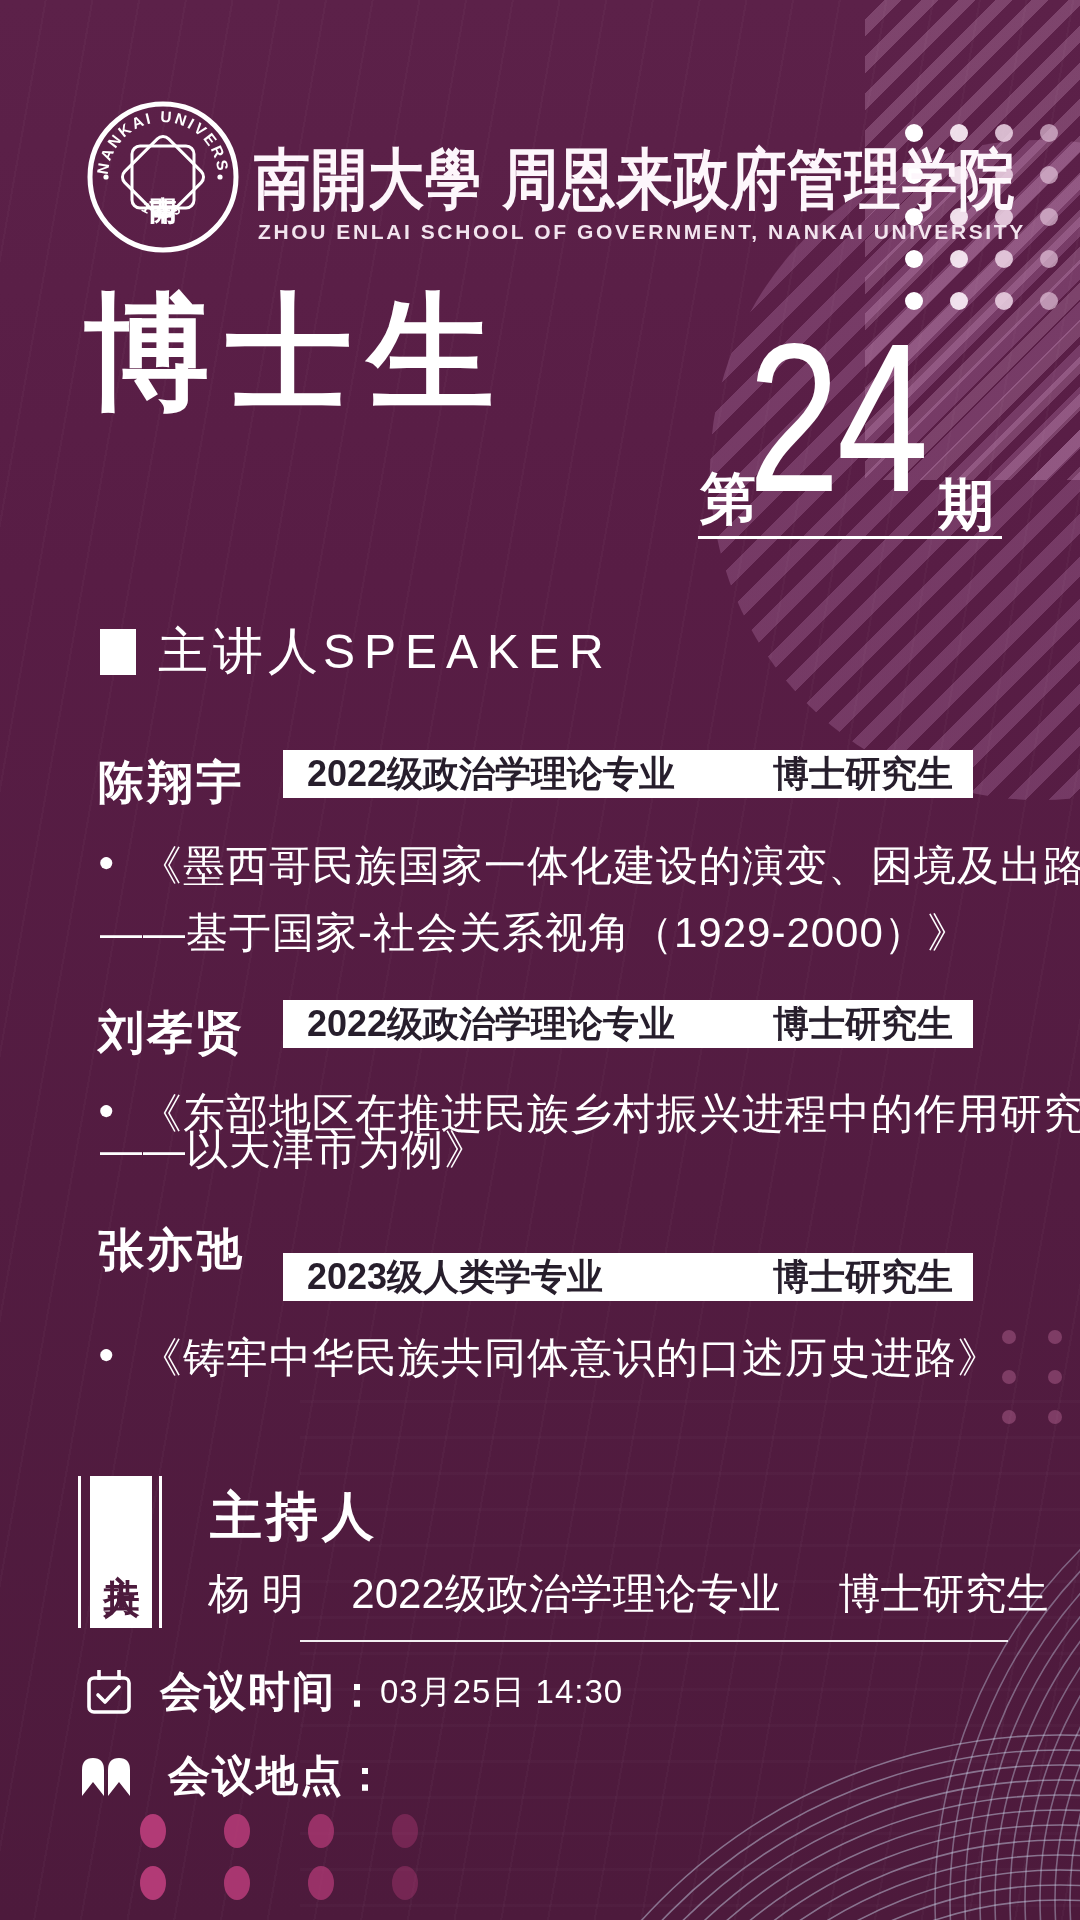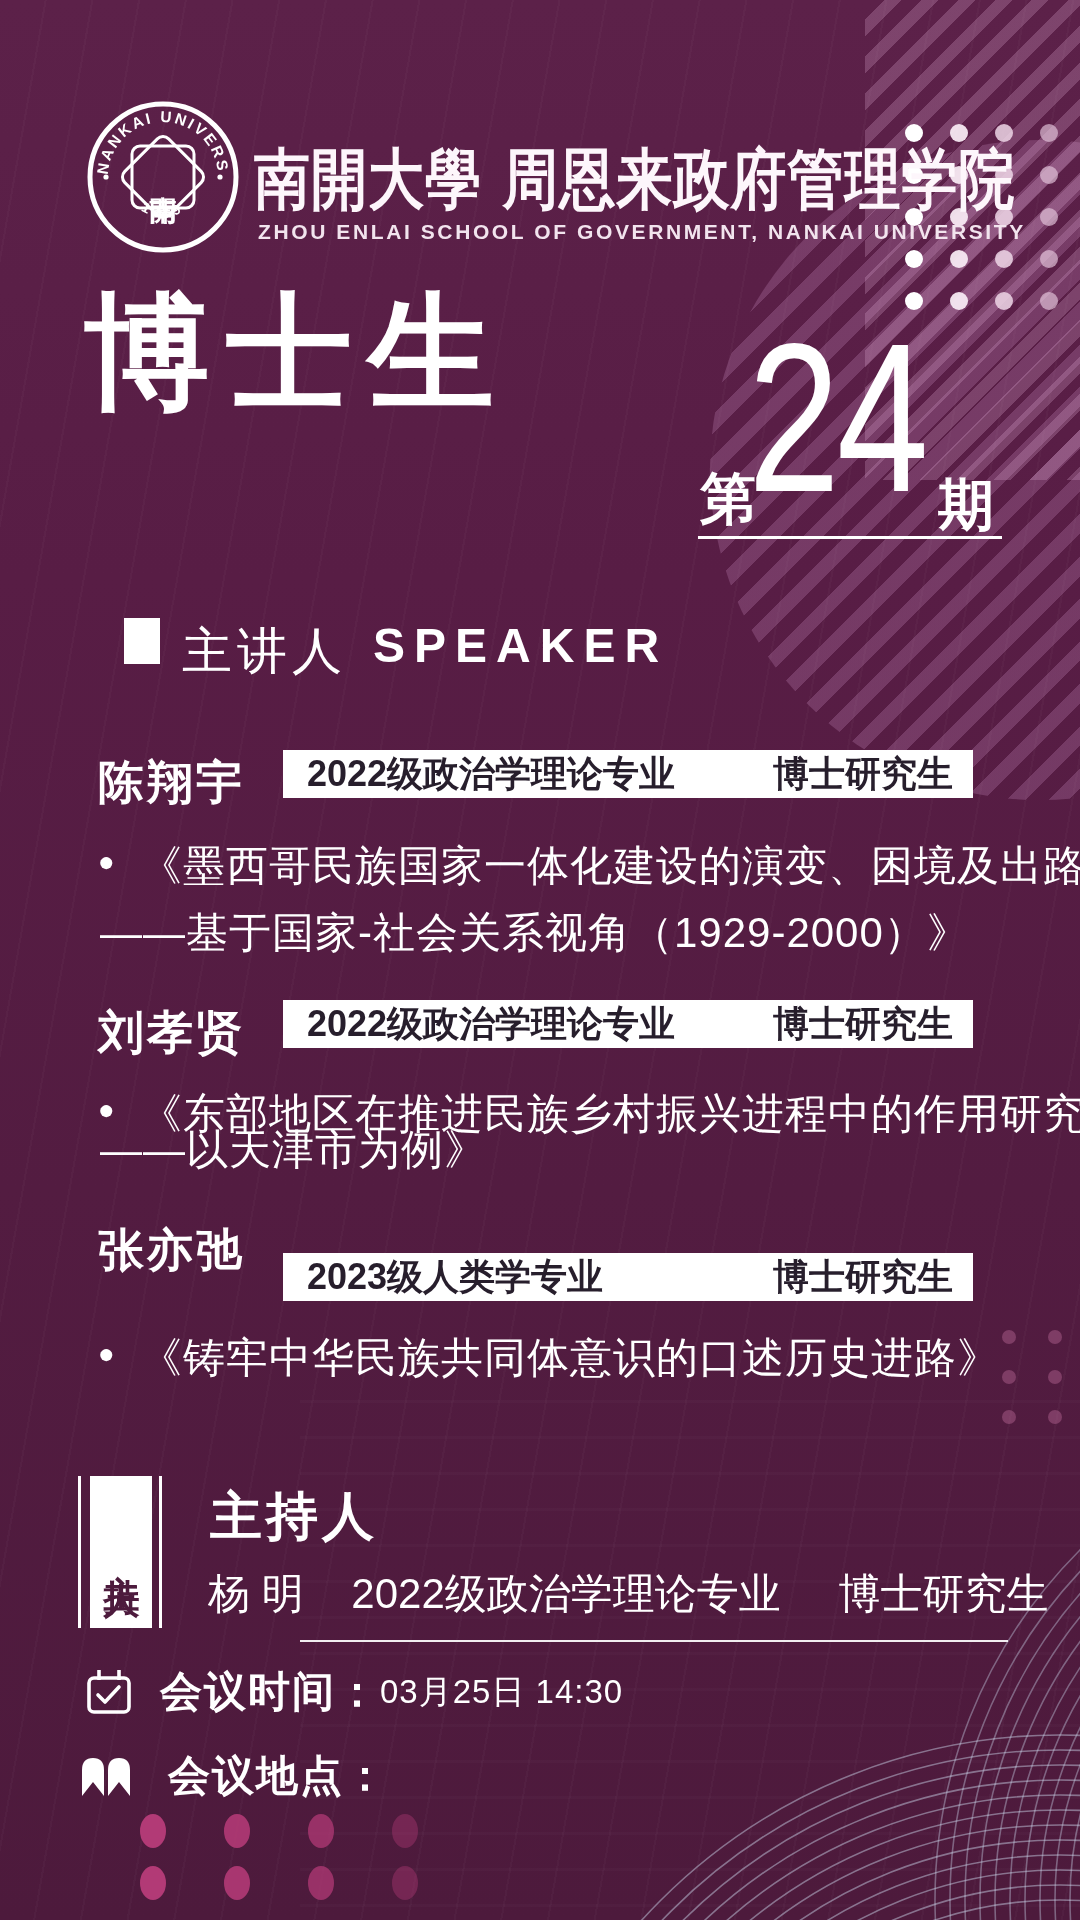--- a/index.html
+++ b/index.html
@@ -43,24 +43,24 @@
   .title-line1{position:absolute;left:84px;top:290px;z-index:10;font-size:126px;font-weight:900;
     letter-spacing:16px;line-height:1;white-space:nowrap;}
   .title-line2{position:absolute;left:84px;top:434px;z-index:10;font-size:126px;font-weight:900;
     letter-spacing:16px;line-height:1;white-space:nowrap;}
   .issue-prefix{position:absolute;left:700px;top:462px;z-index:10;font-size:56px;font-weight:800;}
   .issue-number{position:absolute;left:748px;top:312px;z-index:10;font-size:212px;font-weight:200;
     line-height:1;letter-spacing:-4px;transform:scaleX(0.78);transform-origin:left top;}
   .issue-suffix{position:absolute;left:938px;top:468px;z-index:10;font-size:56px;font-weight:800;}
   .issue-underline{position:absolute;left:698px;top:536px;width:304px;height:3px;background:#fff;z-index:10;}
   
-  .section-header{position:absolute;left:124px;top:618px;z-index:10;display:flex;align-items:flex-start;}
+  .section-header{position:absolute;left:100px;top:618px;z-index:10;display:flex;align-items:center;}
   .section-marker{width:36px;height:46px;background:#fff;margin-right:22px;}
   .section-label{font-size:50px;font-weight:300;letter-spacing:5px;}
-  .section-label-en{font-size:48px;font-weight:700;letter-spacing:9px;margin-left:26px;}
+  .section-label-en{font-size:48px;font-weight:400;letter-spacing:9px;}
   .speaker-name{position:absolute;left:98px;z-index:10;font-size:46px;font-weight:700;letter-spacing:3px;white-space:nowrap;text-align:center;}
   .speaker-bar{position:absolute;left:283px;width:690px;height:48px;background:#ffffff;z-index:10;
     display:flex;align-items:center;justify-content:space-between;padding:0 20px 0 24px;}
   .speaker-bar .program,.speaker-bar .degree{font-size:36px;font-weight:700;color:#271e2c;white-space:nowrap;}
   .talk-bullet{position:absolute;left:98px;z-index:10;font-size:28px;line-height:1;}
   .talk-line1{position:absolute;left:140px;z-index:10;font-size:42px;font-weight:500;letter-spacing:1px;white-space:nowrap;}
   .talk-line2{position:absolute;left:100px;width:884px;text-align:left;z-index:10;font-size:42px;
     font-weight:500;letter-spacing:1px;white-space:nowrap;}
   
   #sp1-name{top:752px;} #sp1-bar{top:750px;}

